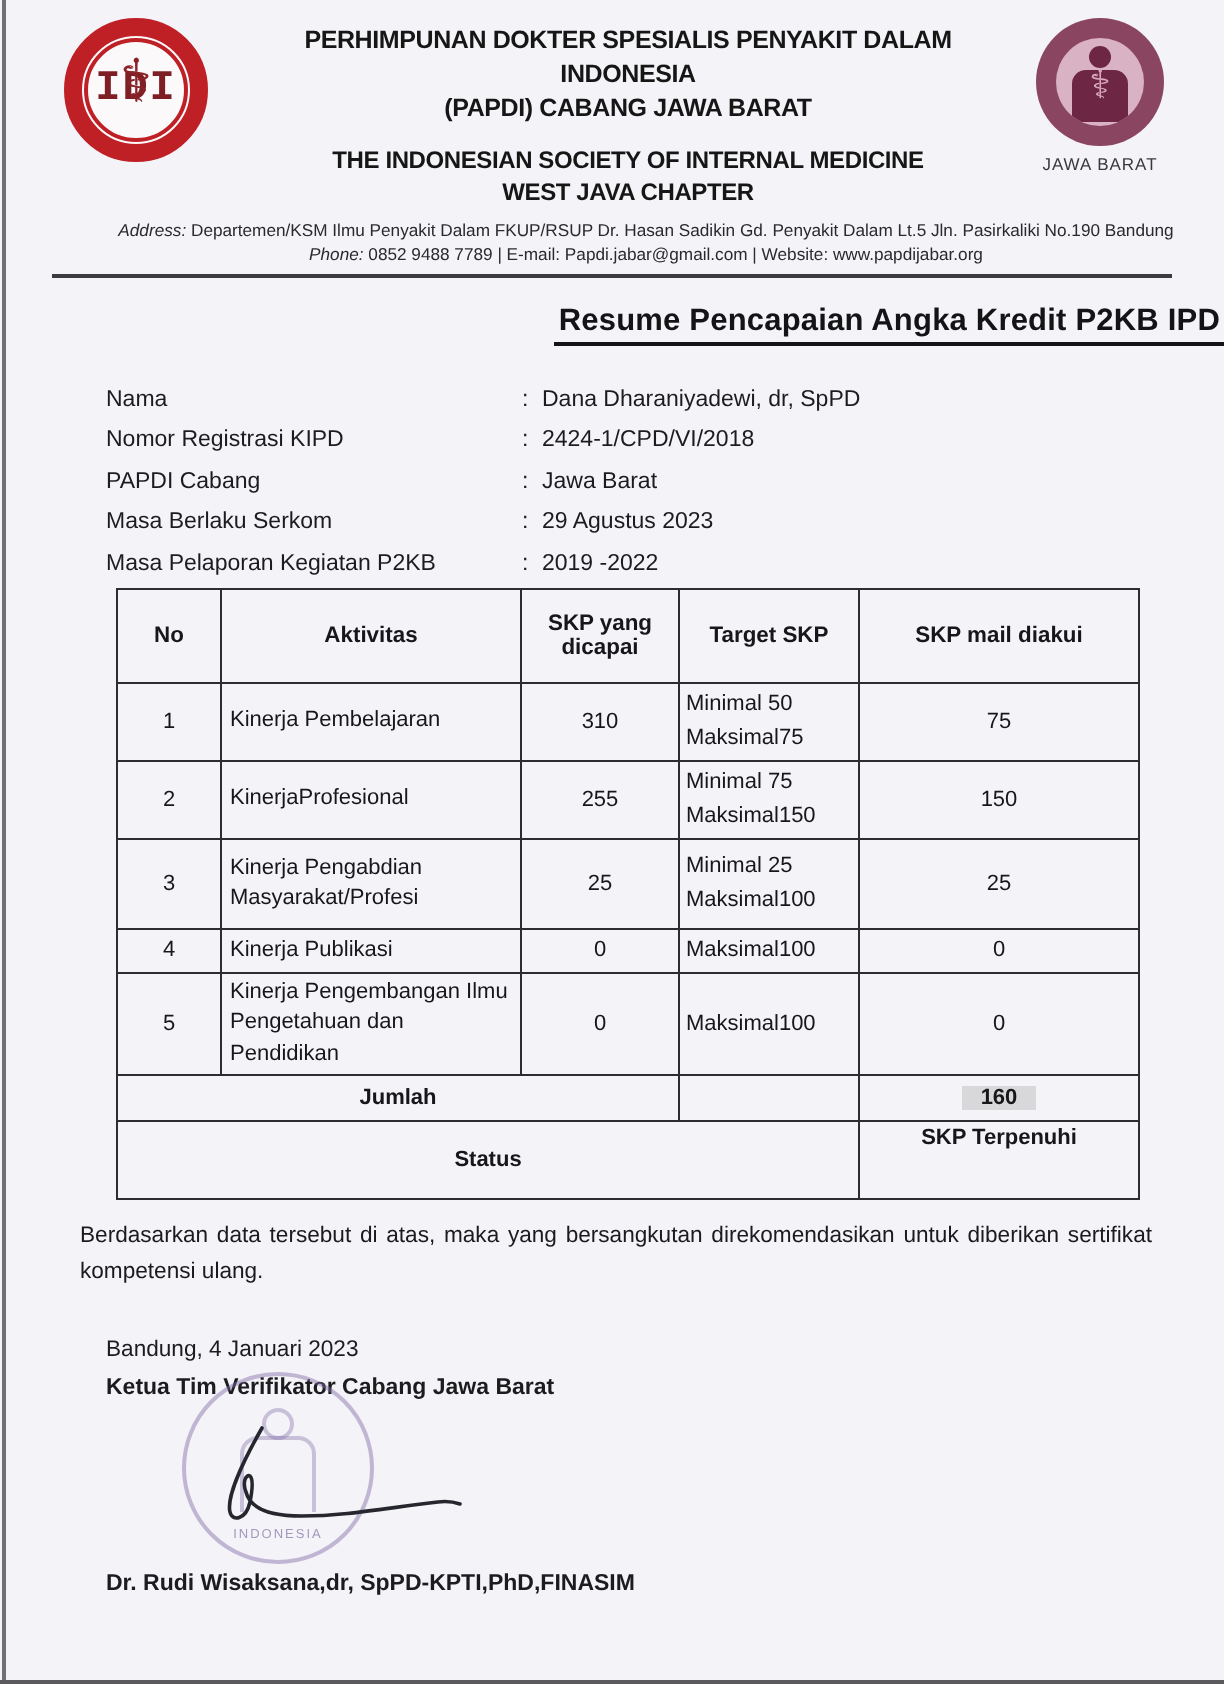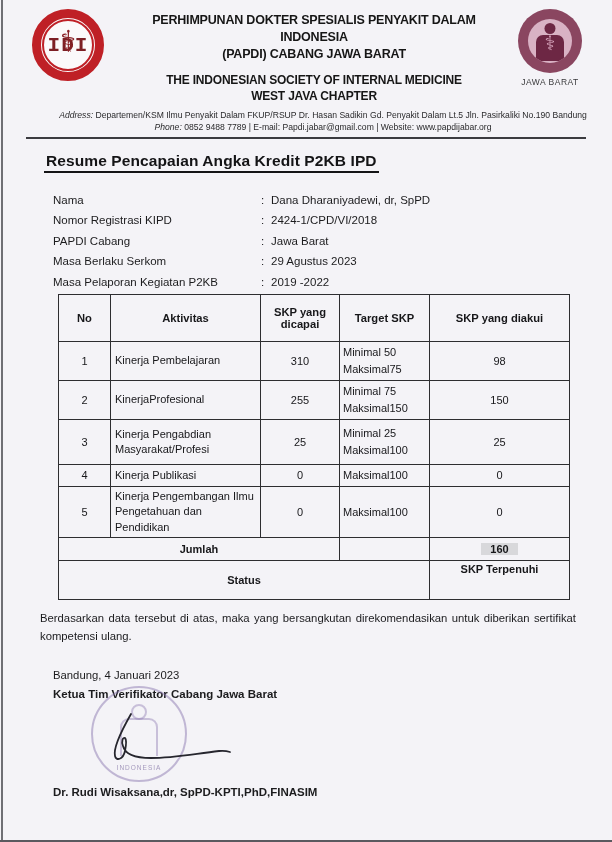--- a/index.html
+++ b/index.html
@@ -28,21 +28,21 @@
   .papdi-body{position:absolute;top:16px;left:50%;transform:translateX(-50%);width:28px;height:26px;border-radius:7px 7px 0 0;background:#6d2744;}
   .papdi-staff{position:absolute;top:14px;left:50%;transform:translateX(-50%);font-size:20px;color:#d9a8bf;line-height:1;}
   .right-caption{font-size:8.5px;color:#3a3a3c;margin-top:4px;letter-spacing:0.5px;}
 
   
   .address{ text-align:center;font-size:8.6px;color:#2a2a2c;margin-top:5px;line-height:1.35;padding-left:34px;}
   .addr-label{font-style:italic;}
   .rule{height:2px;background:#3b3b40;margin:4px 26px 0 26px;}
 
   
-  .title-wrap{text-align:left;margin-top:13px;margin-left:44px;}
+  .title-wrap{text-align:right;margin-top:13px;margin-left:44px;}
   .doc-title{display:inline-block;font-weight:bold;font-size:15.5px;color:#141416;border-bottom:2px solid #141416;padding:0 2px 1px 2px;letter-spacing:0.1px;}
 
   
   .info{margin:12px 0 0 53px;font-size:11.5px;}
   .info-row{display:flex;height:20.5px;align-items:flex-end;}
   .info-label{width:208px;}
   .info-colon{width:10px;}
 
   
   table.credit{border-collapse:collapse;margin:6px 0 0 58px;table-layout:fixed;width:476px;font-size:11px;color:#17171a;}
@@ -150,31 +150,31 @@
     </div>
   </div>
 
   <table class="credit">
     <tbody>
         <tr>
       <th class="h-no">No</th>
       <th class="h-akt">Aktivitas</th>
       <th class="h-dic">SKP yang dicapai</th>
       <th class="h-tgt">Target SKP</th>
-      <th class="h-dia">SKP yang diakui</th>
+      <th class="h-dia">SKP mail diakui</th>
     </tr>
     <tr class="r1">
       <td class="cell-c">1</td>
       <td class="cell-l">Kinerja Pembelajaran</td>
       <td class="cell-c">310</td>
       <td class="tgt">
             <span>Minimal 50</span>
             <span>Maksimal75</span>
           </td>
-      <td class="cell-c">98</td>
+      <td class="cell-c">75</td>
     </tr>
     <tr class="r2">
       <td class="cell-c">2</td>
       <td class="cell-l">KinerjaProfesional</td>
       <td class="cell-c">255</td>
       <td class="tgt">
             <span>Minimal 75</span>
             <span>Maksimal150</span>
           </td>
       <td class="cell-c">150</td>

